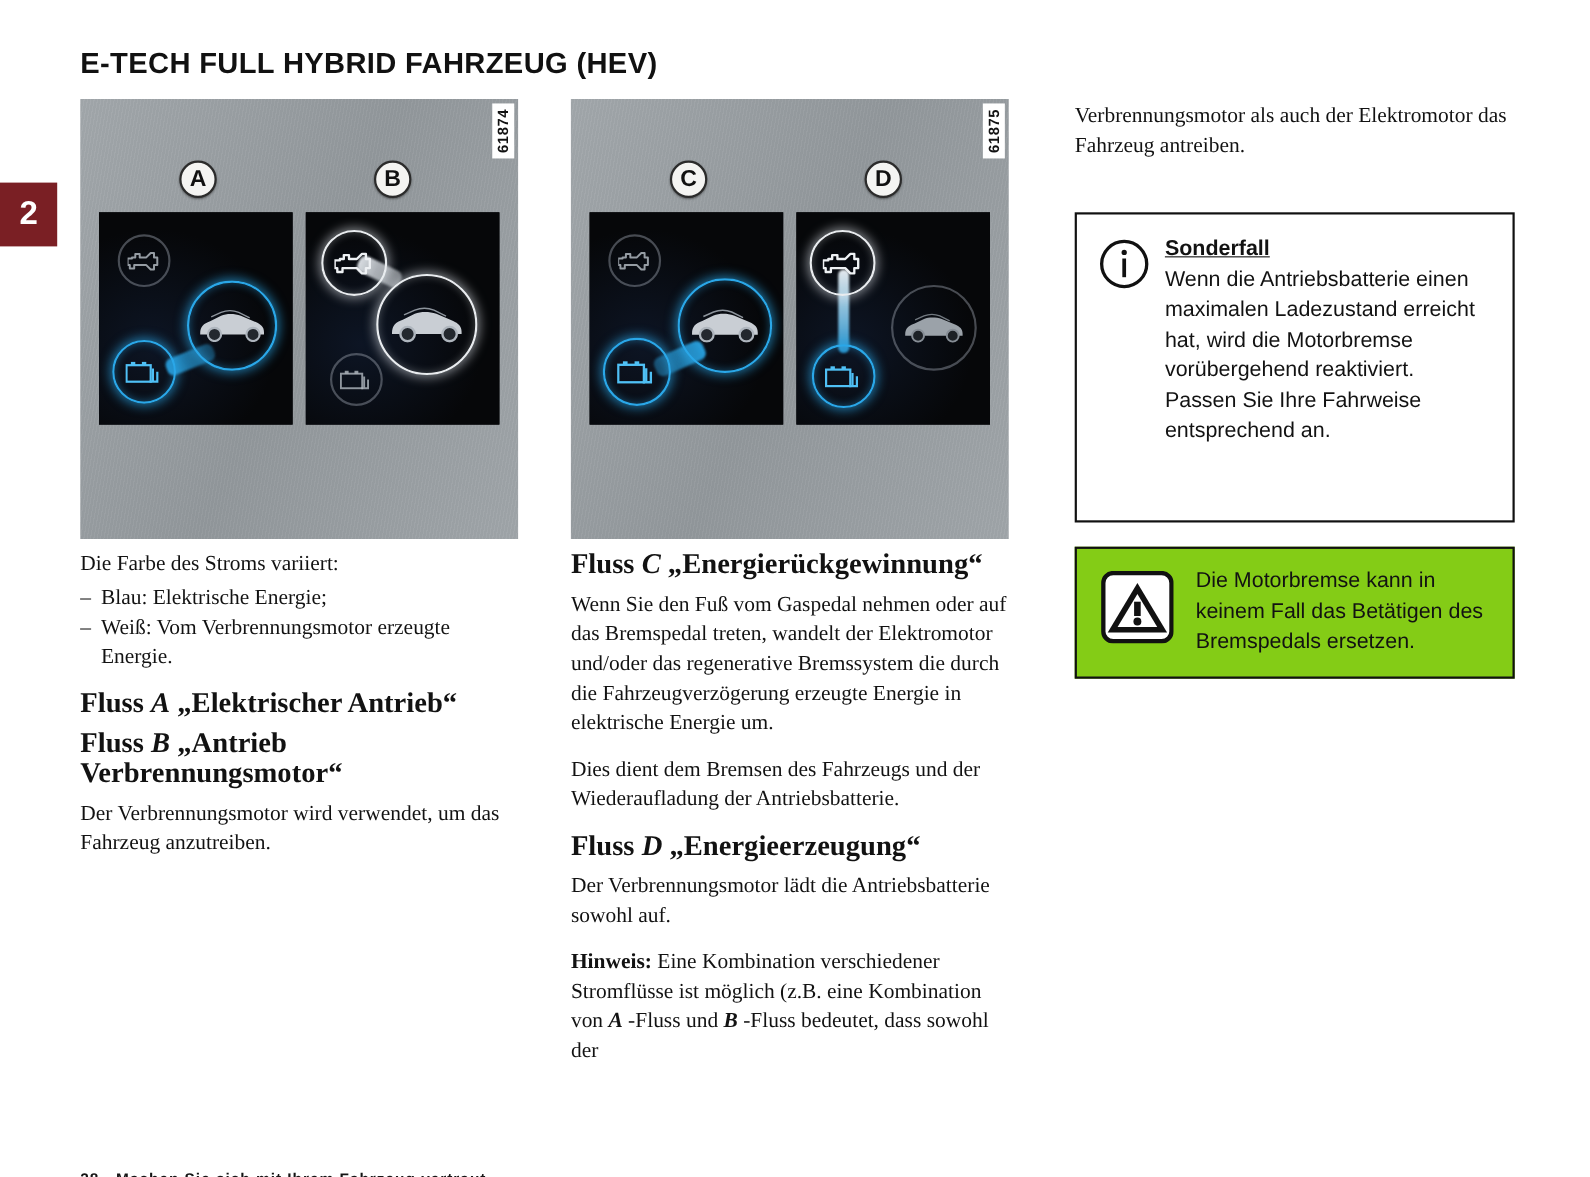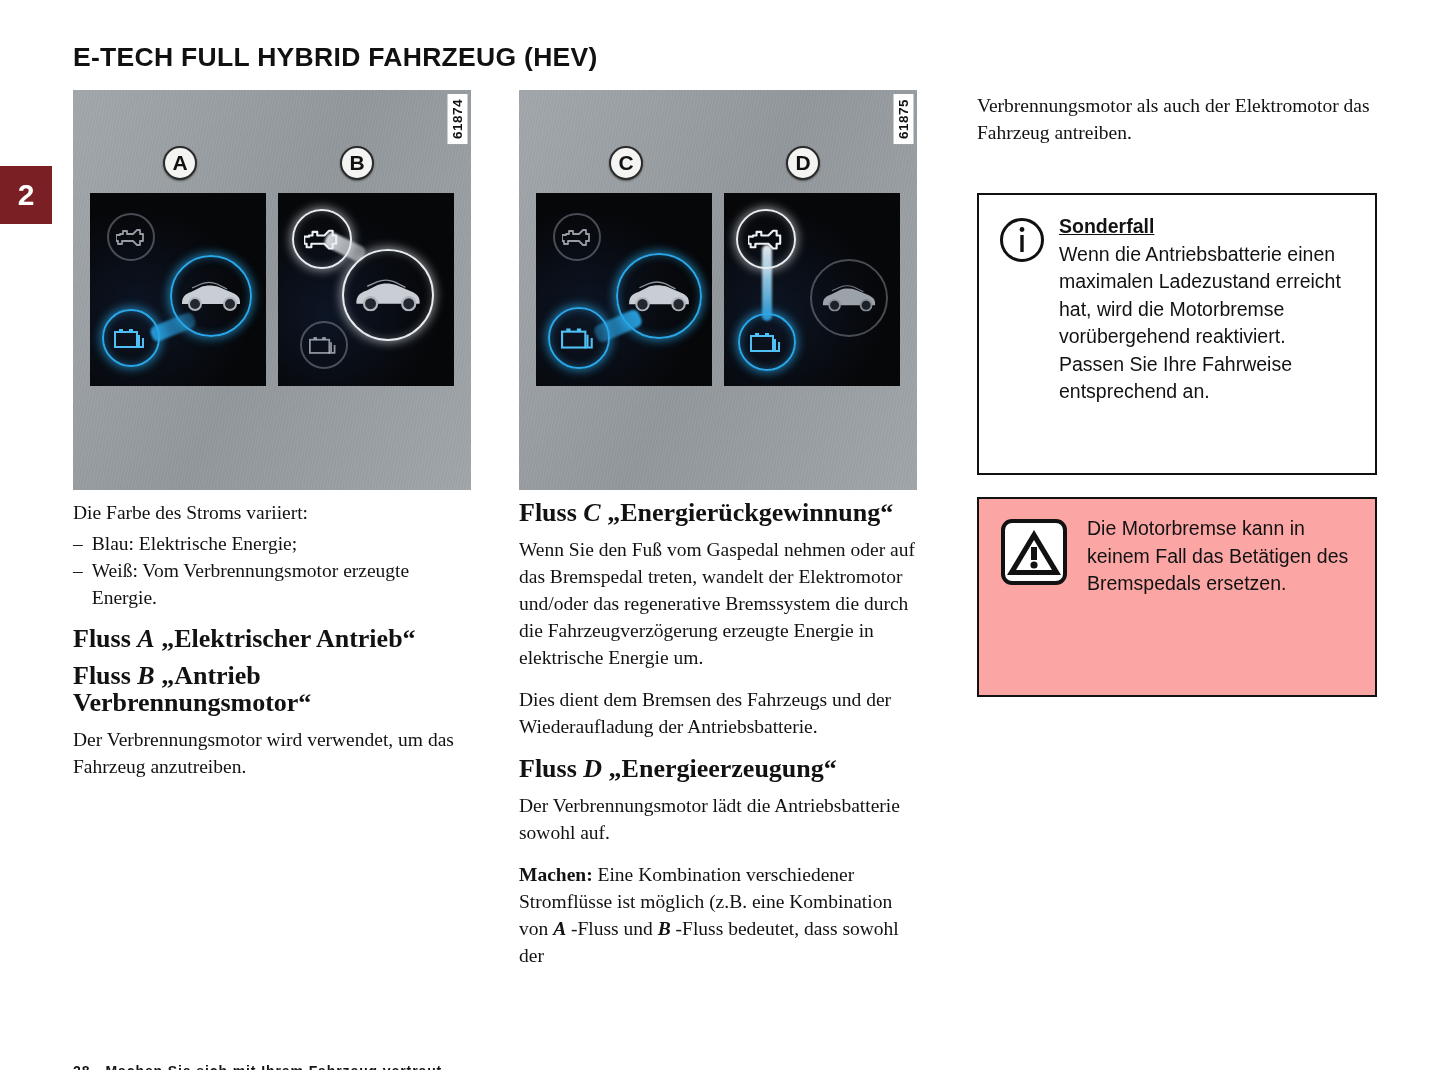--- a/index.html
+++ b/index.html
@@ -120,22 +120,22 @@
     border: 2px solid #111; background: #fff;
   }
   .info-inner { display: flex; padding: 18px 16px 16px 20px; gap: 14px; }
   .info-icon { flex: 0 0 auto; margin-top: 4px; }
   .info-text { font-size: 19.5px; line-height: 27.5px; color: #121212; }
   .info-text .hdr { font-weight: bold; text-decoration: underline; }
 
   
   .warn-box {
     position: absolute; left: 977px; top: 497px;
-    width: 400px; height: 200px;
-    border: 2px solid #111; background: #fca5a5;
+    width: 400px; height: 120px;
+    border: 2px solid #111; background: #84cc16;
   }
   .warn-inner { display: flex; padding: 16px 16px 14px 22px; gap: 20px; }
   .warn-icon { flex: 0 0 auto; margin-top: 4px; }
   .warn-text { font-size: 19.5px; line-height: 27.5px; color: #121212; }
 
   
   .footer {
     position: absolute; left: 73px; top: 1063px;
     font-size: 14px; font-weight: bold; letter-spacing: 0.9px; color: #141414;
   }
@@ -293,21 +293,21 @@
     <h3><span>Fluss </span><em>B</em><span> „Antrieb Verbrennungsmotor“</span></h3>
     <p>Der Verbrennungsmotor wird verwendet, um das Fahrzeug anzutreiben.</p>
   </div>
 
   <div class="col col-mid">
     <h3><span>Fluss </span><em>C</em><span> „Energierückgewinnung“</span></h3>
     <p>Wenn Sie den Fuß vom Gaspedal nehmen oder auf das Bremspedal treten, wandelt der Elektromotor und/oder das regenerative Bremssystem die durch die Fahrzeugverzögerung erzeugte Energie in elektrische Energie um.</p>
     <p>Dies dient dem Bremsen des Fahrzeugs und der Wiederaufladung der Antriebsbatterie.</p>
     <h3><span>Fluss </span><em>D</em><span> „Energieerzeugung“</span></h3>
     <p>Der Verbrennungsmotor lädt die Antriebsbatterie sowohl auf.</p>
-    <p><b class="inline">Machen:</b><span> Eine Kombination verschiedener Stromflüsse ist möglich (z.B. eine Kombination von </span><i class="letter">A</i><span> -Fluss und </span><i class="letter">B</i><span> -Fluss bedeutet, dass sowohl der</span></p>
+    <p><b class="inline">Hinweis:</b><span> Eine Kombination verschiedener Stromflüsse ist möglich (z.B. eine Kombination von </span><i class="letter">A</i><span> -Fluss und </span><i class="letter">B</i><span> -Fluss bedeutet, dass sowohl der</span></p>
   </div>
 
   <div class="col col-right">
     <p>Verbrennungsmotor als auch der Elektromotor das Fahrzeug antreiben.</p>
   </div>
 
   <div class="info-box">
     <div class="info-inner">
       <div class="info-icon">
         <svg width="46" height="46" viewBox="0 0 46 46">

